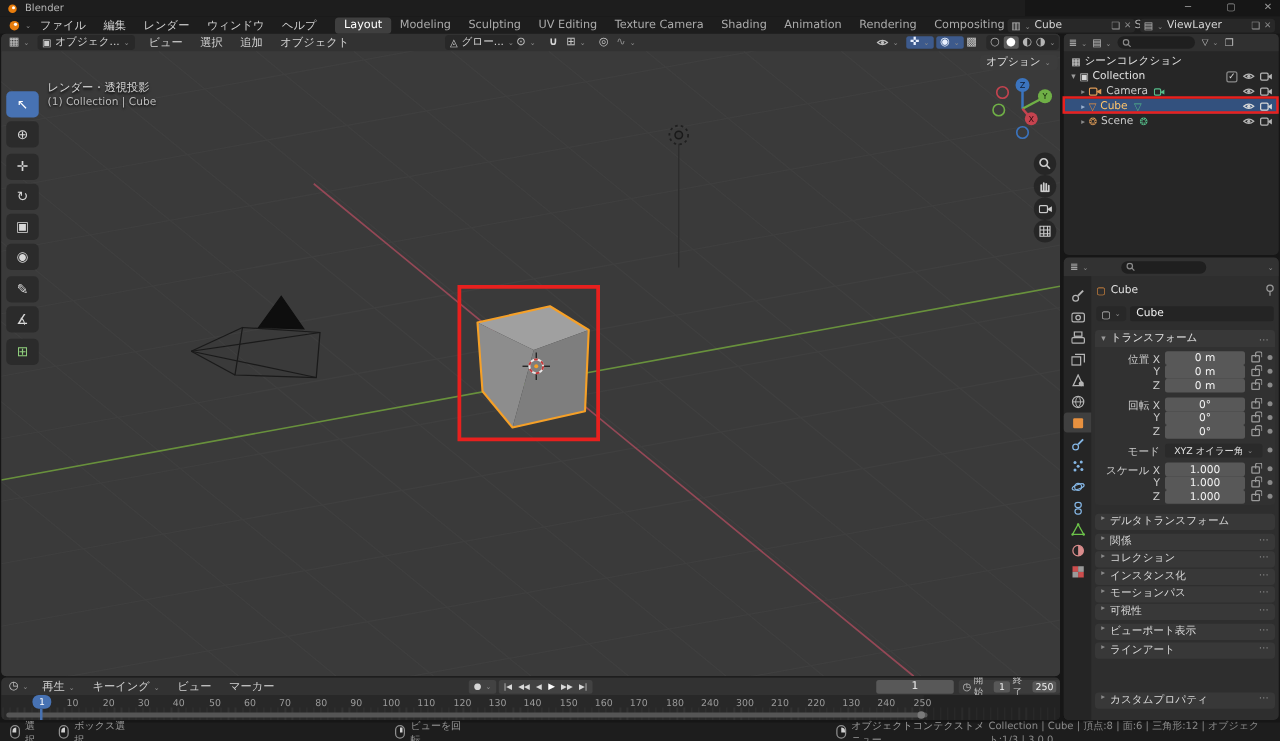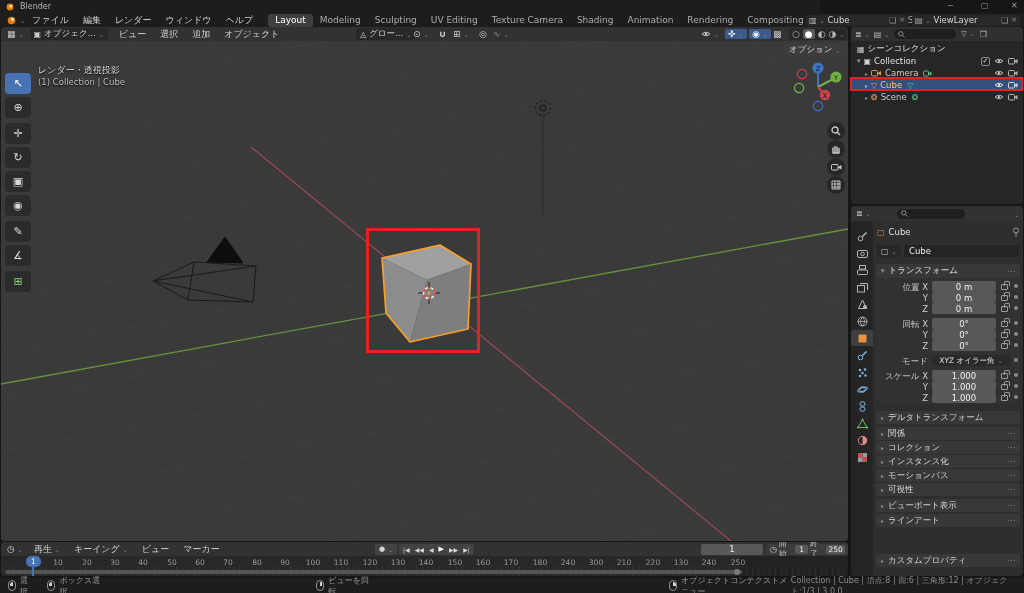--- a/index.html
+++ b/index.html
@@ -8,21 +8,21 @@
 .a{position:absolute}
 .fx{display:flex;align-items:center}
 .dd::after{content:"⌄";font-size:6px;color:#8a8a8a;margin-left:3px}
 .menu{padding:0 7px;color:#d2d2d2;font-size:9px;white-space:nowrap}
 .wtab{padding:1.5px 7px;color:#ababab;font-size:9px;border-radius:3px;white-space:nowrap}
 .wtab.on{background:#3f3f3f;color:#fff}
 .pill{background:#282828;border-radius:3px;color:#d5d5d5}
 .fld{background:#585858;border-radius:2px;color:#f2f2f2;font-size:8.5px;display:flex;align-items:center;justify-content:center}
 .drop{background:#2a2a2a;border-radius:2px;color:#e4e4e4;font-size:8.5px;display:flex;align-items:center;justify-content:center}
 .lbl{position:absolute;color:#cdcdcd;font-size:8.5px;text-align:right;width:53px;left:875px;white-space:nowrap}
-.sect{position:absolute;left:876px;width:144px;height:13px;background:#383838;border-radius:3px;display:flex;align-items:center;padding:0 5px;font-size:8.5px;color:#dadada;gap:4px}
+.sect{position:absolute;left:876px;width:144px;height:13px;background:#383838;border-radius:3px;display:flex;align-items:flex-start;padding:0 5px;font-size:8.5px;color:#dadada;gap:4px}
 .sect .dots{margin-left:auto;color:#8a8a8a;font-size:8px}
 .tbtn{position:absolute;left:4px;width:26px;height:21px;background:#2b2b2b;border-radius:4px;display:flex;align-items:center;justify-content:center;color:#d8d8d8;font-size:11px}
 .tbtn.on{background:#4772b3;color:#fff}
 .navbtn{position:absolute;width:18px;height:18px;border-radius:50%;background:rgba(32,32,32,.75);display:flex;align-items:center;justify-content:center}
 .mouse{width:8px;height:11px;border:1px solid #8f8f8f;border-radius:4px;position:relative;display:inline-block;flex:none}
 .mouse .b{position:absolute;background:#d2d2d2}
 .tick{position:absolute;top:558px;transform:translateX(-50%);font-size:7.5px;color:#9a9a9a}
 .lock{width:7px;height:6px;border:1px solid #9a9a9a;border-radius:1px;position:relative;display:inline-block}
 .lock::before{content:"";position:absolute;top:-4px;left:2px;width:4px;height:4px;border:1px solid #9a9a9a;border-bottom:none;border-radius:2px 2px 0 0}
 .adot{width:4px;height:4px;border-radius:50%;background:#8a8a8a;display:inline-block}

